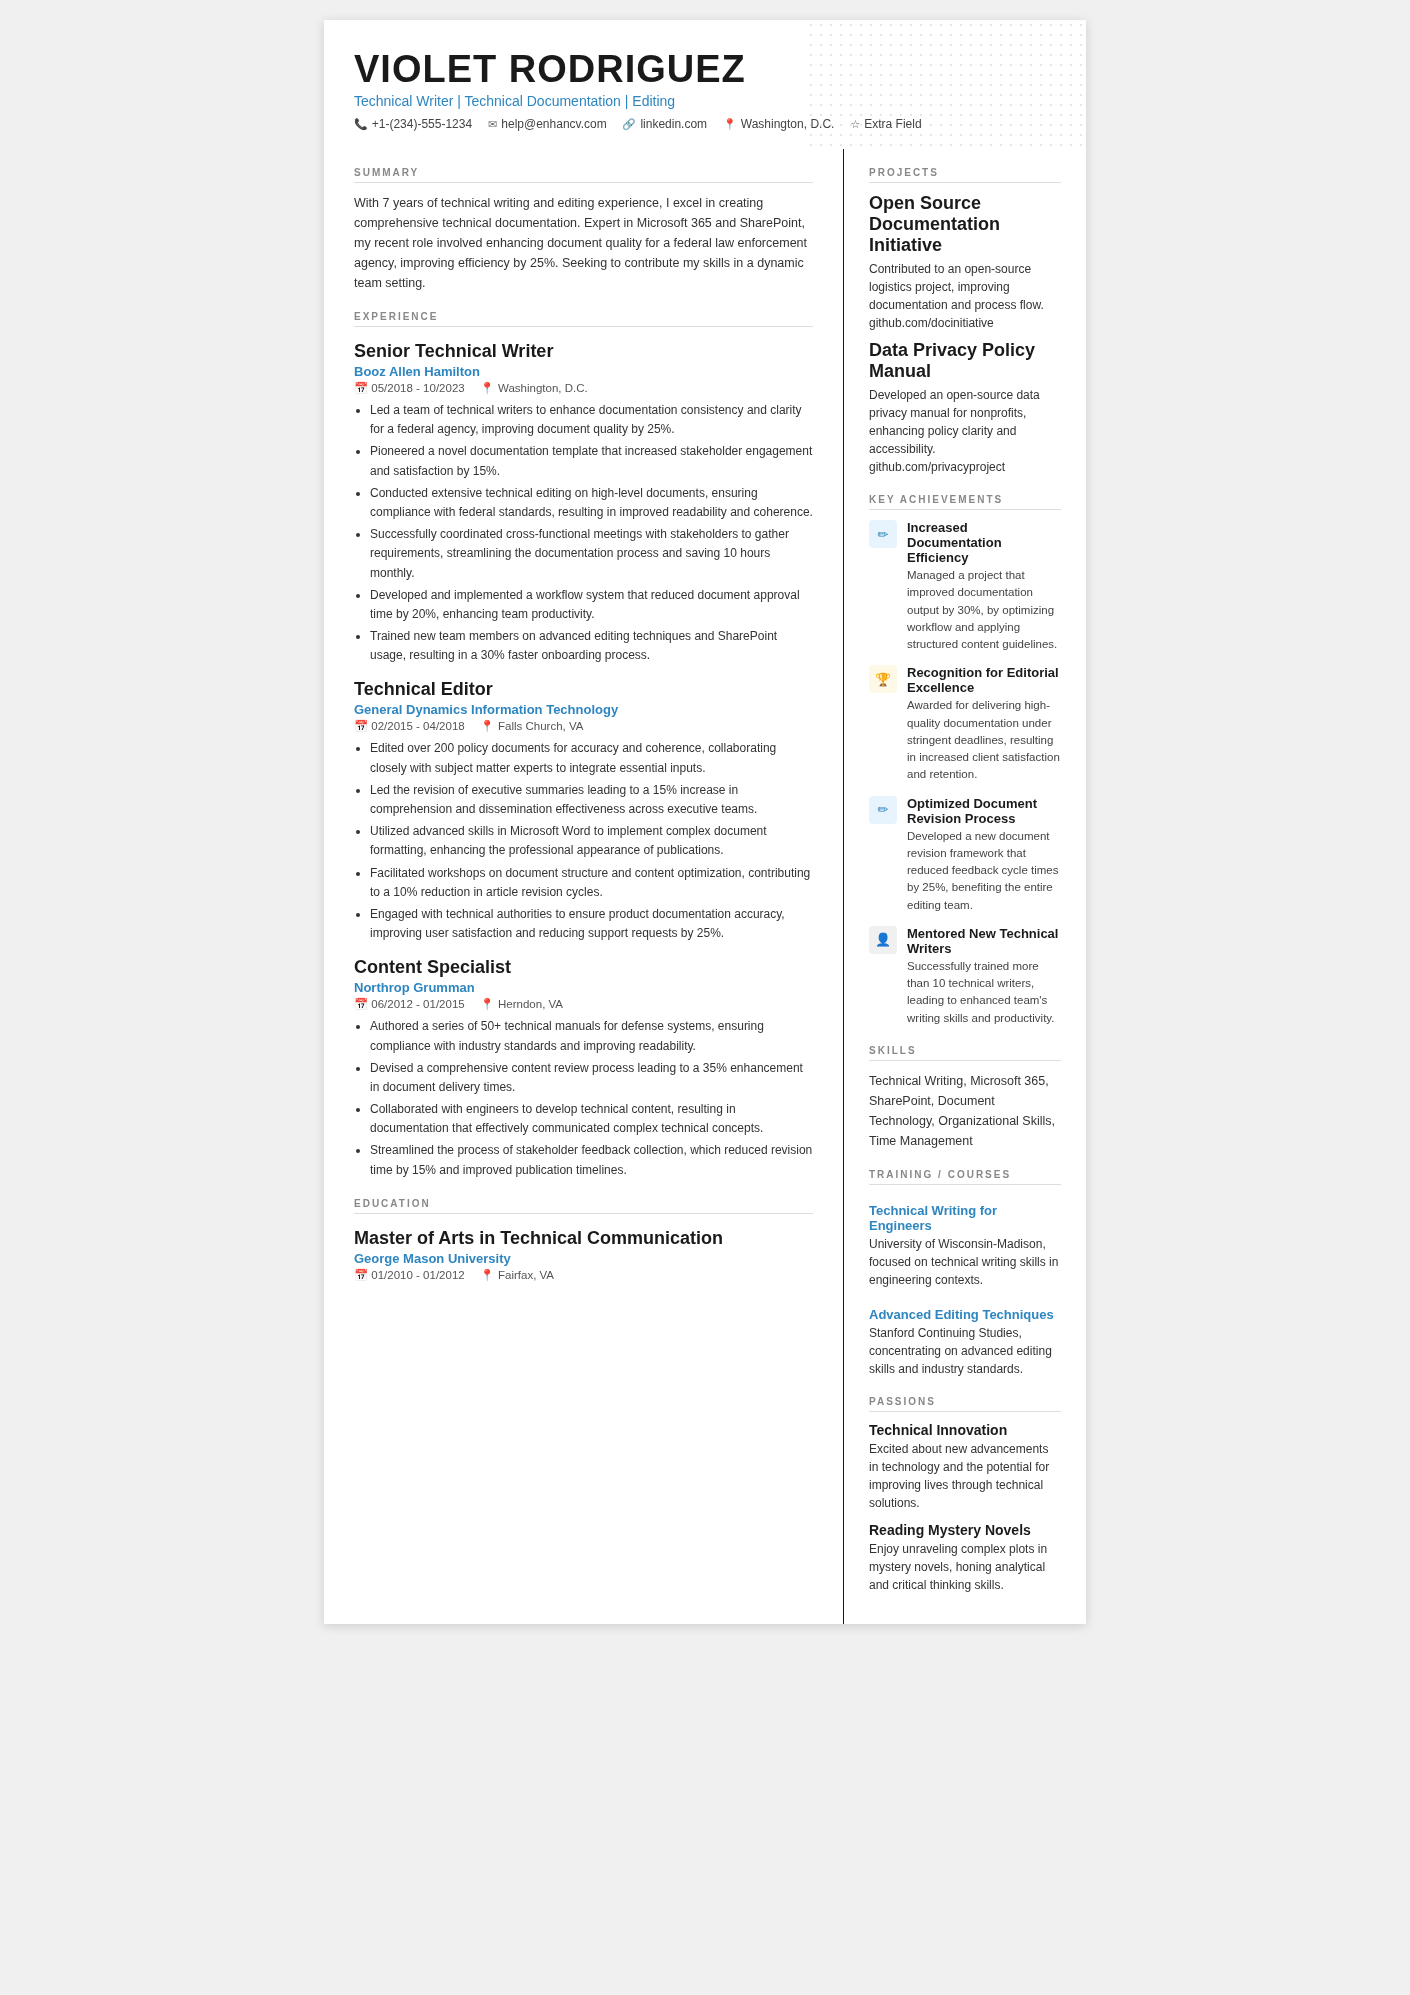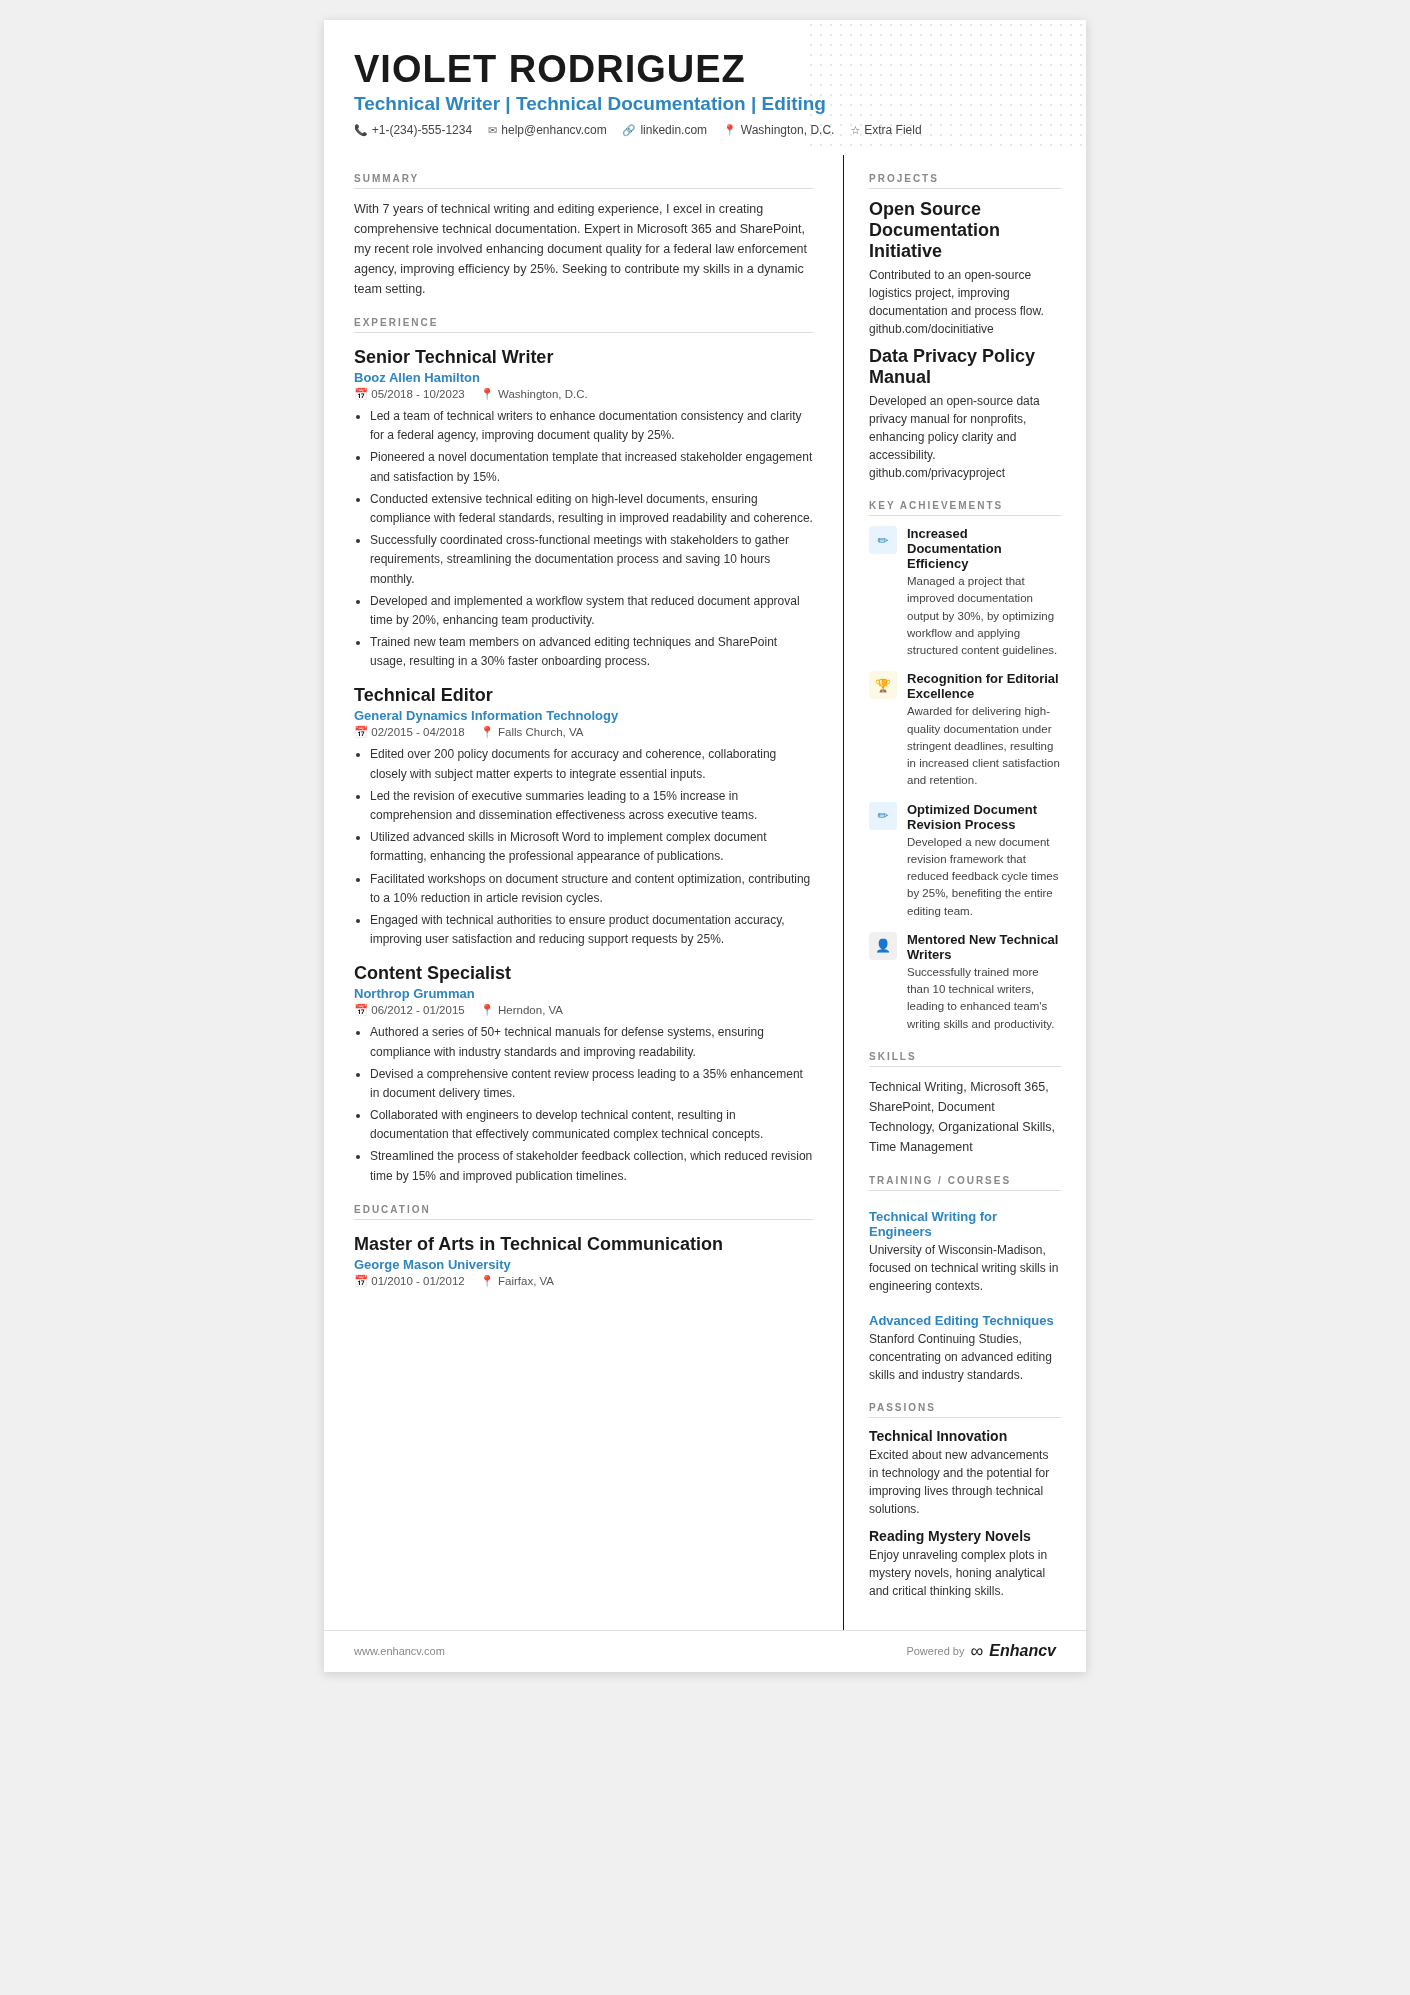--- a/index.html
+++ b/index.html
@@ -33,22 +33,22 @@
     }
     .header h1 {
       font-size: 38px;
       font-weight: 900;
       color: #1a1a1a;
       letter-spacing: 1px;
       text-transform: uppercase;
     }
     .header .subtitle {
       color: #2e86c1;
-      font-size: 19px;
-      font-weight: 700;
+      font-size: 14px;
+      font-weight: 400;
       margin-top: 2px;
     }
     .header .contact-row {
       display: flex;
       flex-wrap: wrap;
       gap: 16px;
       margin-top: 8px;
       font-size: 12px;
       color: #444;
     }
@@ -404,21 +404,13 @@
 
       <div class="section-title">PASSIONS</div>
       <div class="passion-title">Technical Innovation</div>
       <p class="passion-desc">Excited about new advancements in technology and the potential for improving lives through technical solutions.</p>
       <div class="passion-title">Reading Mystery Novels</div>
       <p class="passion-desc">Enjoy unraveling complex plots in mystery novels, honing analytical and critical thinking skills.</p>
 
     </div>
   </div>
 
-  <div class="footer">
-    <span>www.enhancv.com</span>
-    <div class="footer-brand">
-      <span class="powered-by">Powered by</span>
-      <span class="logo-infinity">∞</span>
-      <span class="enhancv-logo">Enhancv</span>
-    </div>
-  </div>
 </div>
 
 </body></html>

